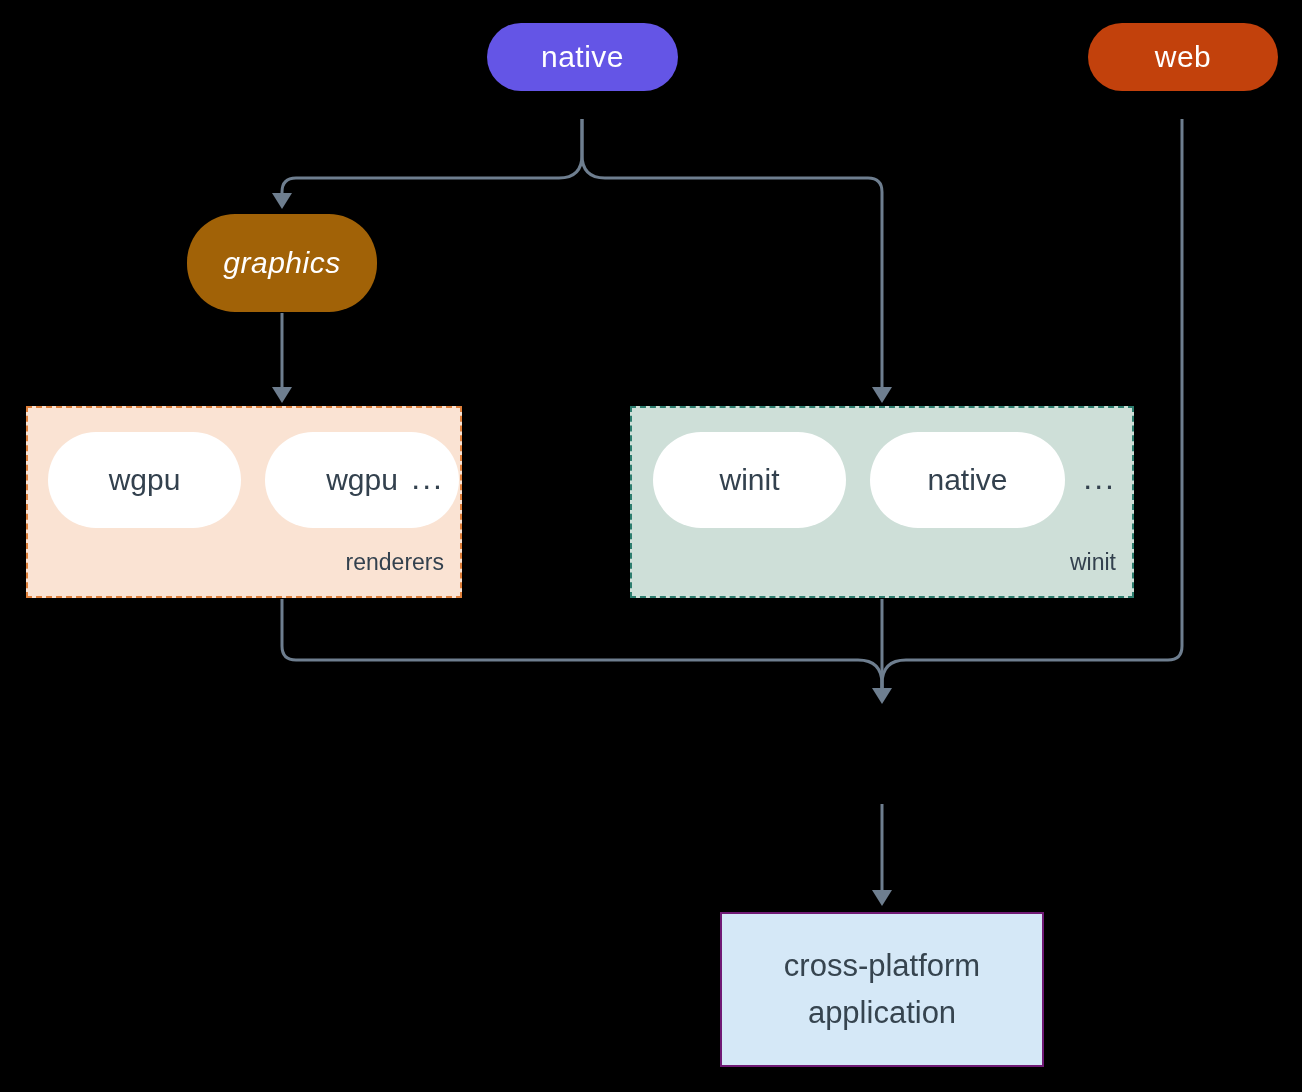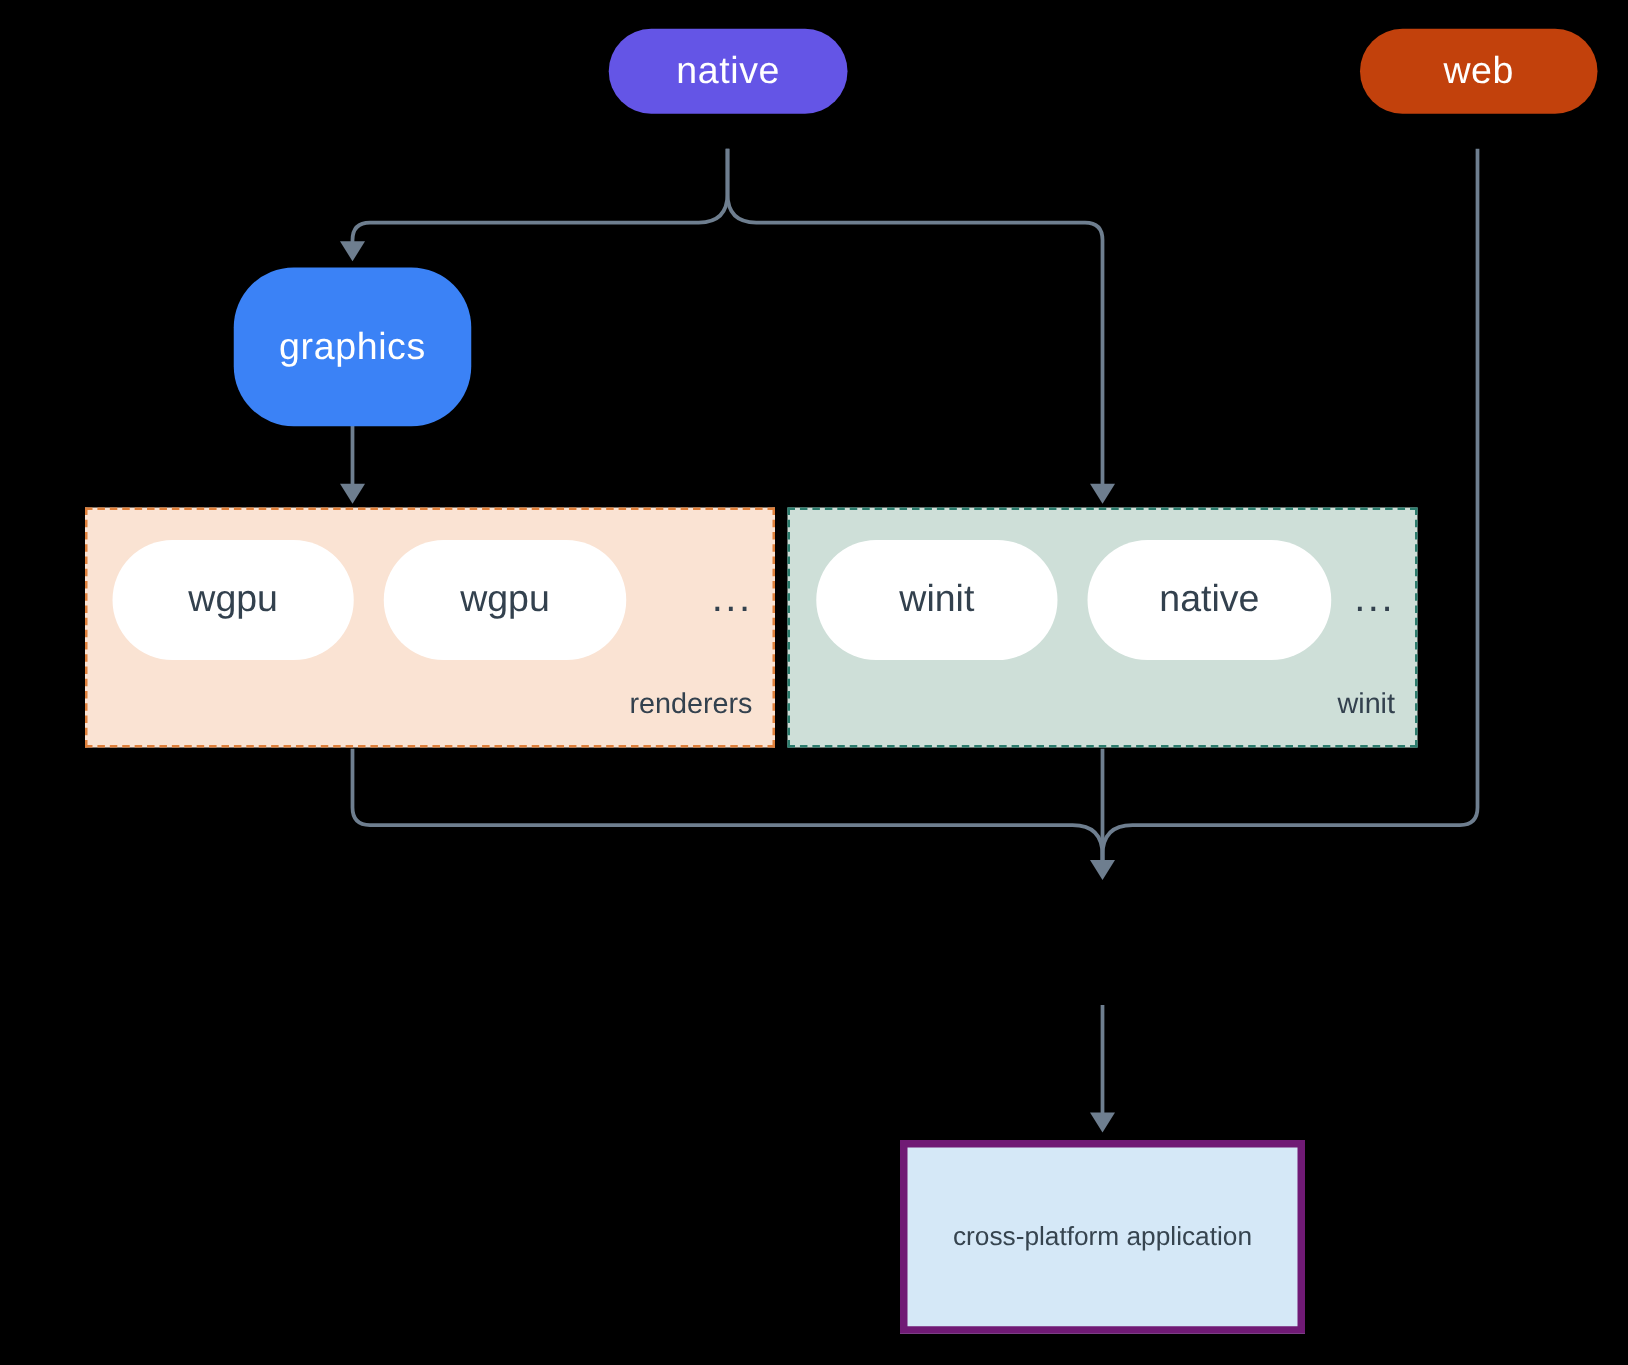--- a/index.html
+++ b/index.html
@@ -27,35 +27,34 @@
     align-items: center;
     justify-content: center;
     height: 68px;
     border-radius: 48px;
     color: #ffffff;
     font-size: 30px;
     letter-spacing: 0.5px;
   }
   .pill.native   { left: 487px;  top: 23px;  width: 191px; background: #6455e6; }
   .pill.web      { left: 1088px; top: 23px;  width: 190px; background: #c2410c; }
-  .pill.graphics { left: 187px;  top: 214px; width: 190px; height: 127px; background: #3b82f6; }
+  .pill.graphics { left: 187px;  top: 214px; width: 190px; height: 98px; background: #a16207; font-style: italic; }
   .pill.iced     { left: 787px;  top: 708px; width: 192px; background: #2e8bdb; }
 
   .groupbox {
     position: absolute;
     top: 406px;
     height: 192px;
     box-sizing: border-box;
     border: 2px dashed;
   }
   .groupbox.renderers {
-    left: 26px; width: 552px;
+    left: 26px; width: 436px;
     background: #fae3d3;
     border-color: #e0813c;
-    margin-left: 42px;
   }
   .groupbox.shells {
     left: 630px; width: 504px;
     background: #cedfd8;
     border-color: #2d7d6e;
   }
   .groupbox .item-pill {
     position: absolute;
     top: 24px;
     height: 96px;
@@ -87,23 +86,23 @@
     font-size: 23px;
   }
   .appbox {
     position: absolute;
     left: 720px;
     top: 912px;
     width: 324px;
     height: 155px;
     box-sizing: border-box;
     background: #d5e8f7;
-    border: 6px solid #701a75;
+    border: 2px solid #701a75;
     color: #36444f;
-    font-size: 21px;
+    font-size: 31px;
     line-height: 1.5;
     display: flex;
     align-items: center;
     justify-content: center;
     text-align: center;
   }
   .appbox .app-label { width: 260px; }
 </style>
 </head>
 <body>

